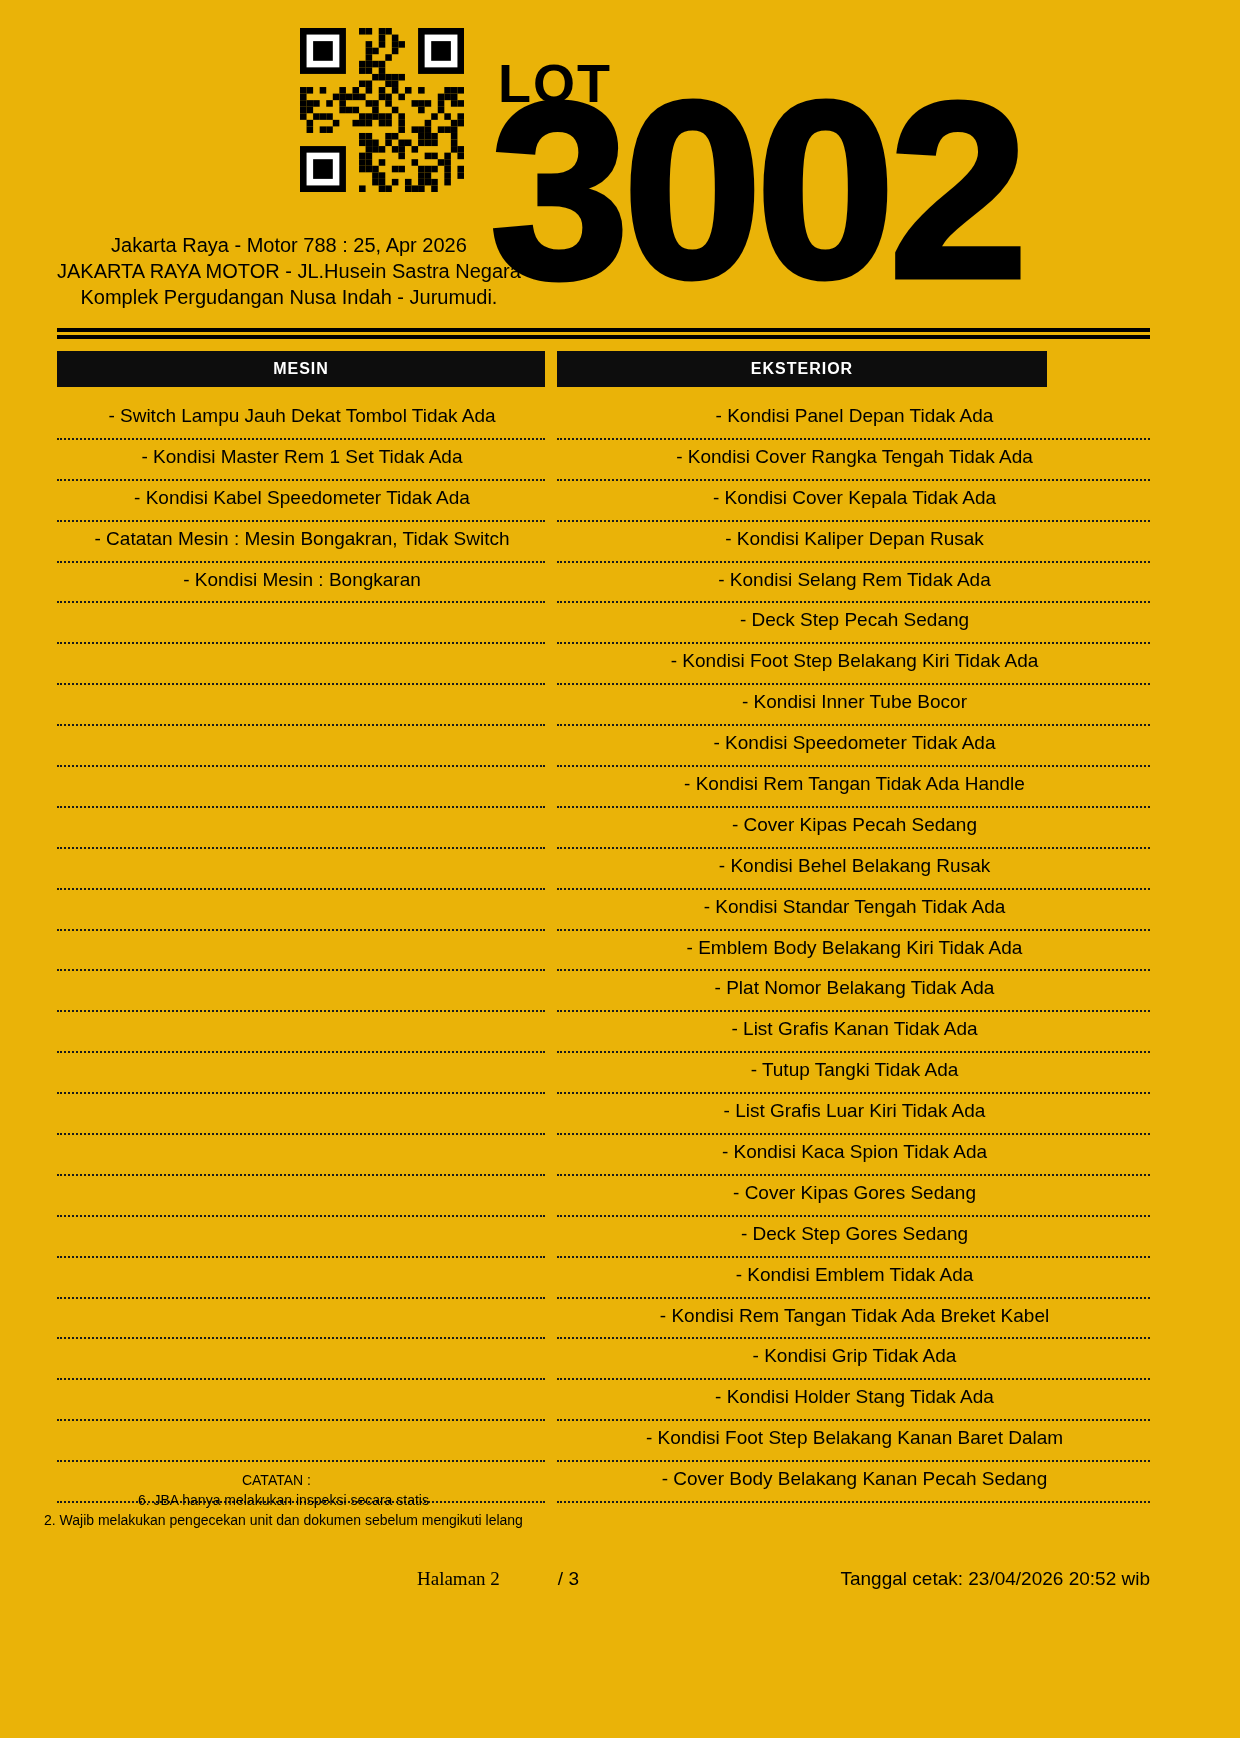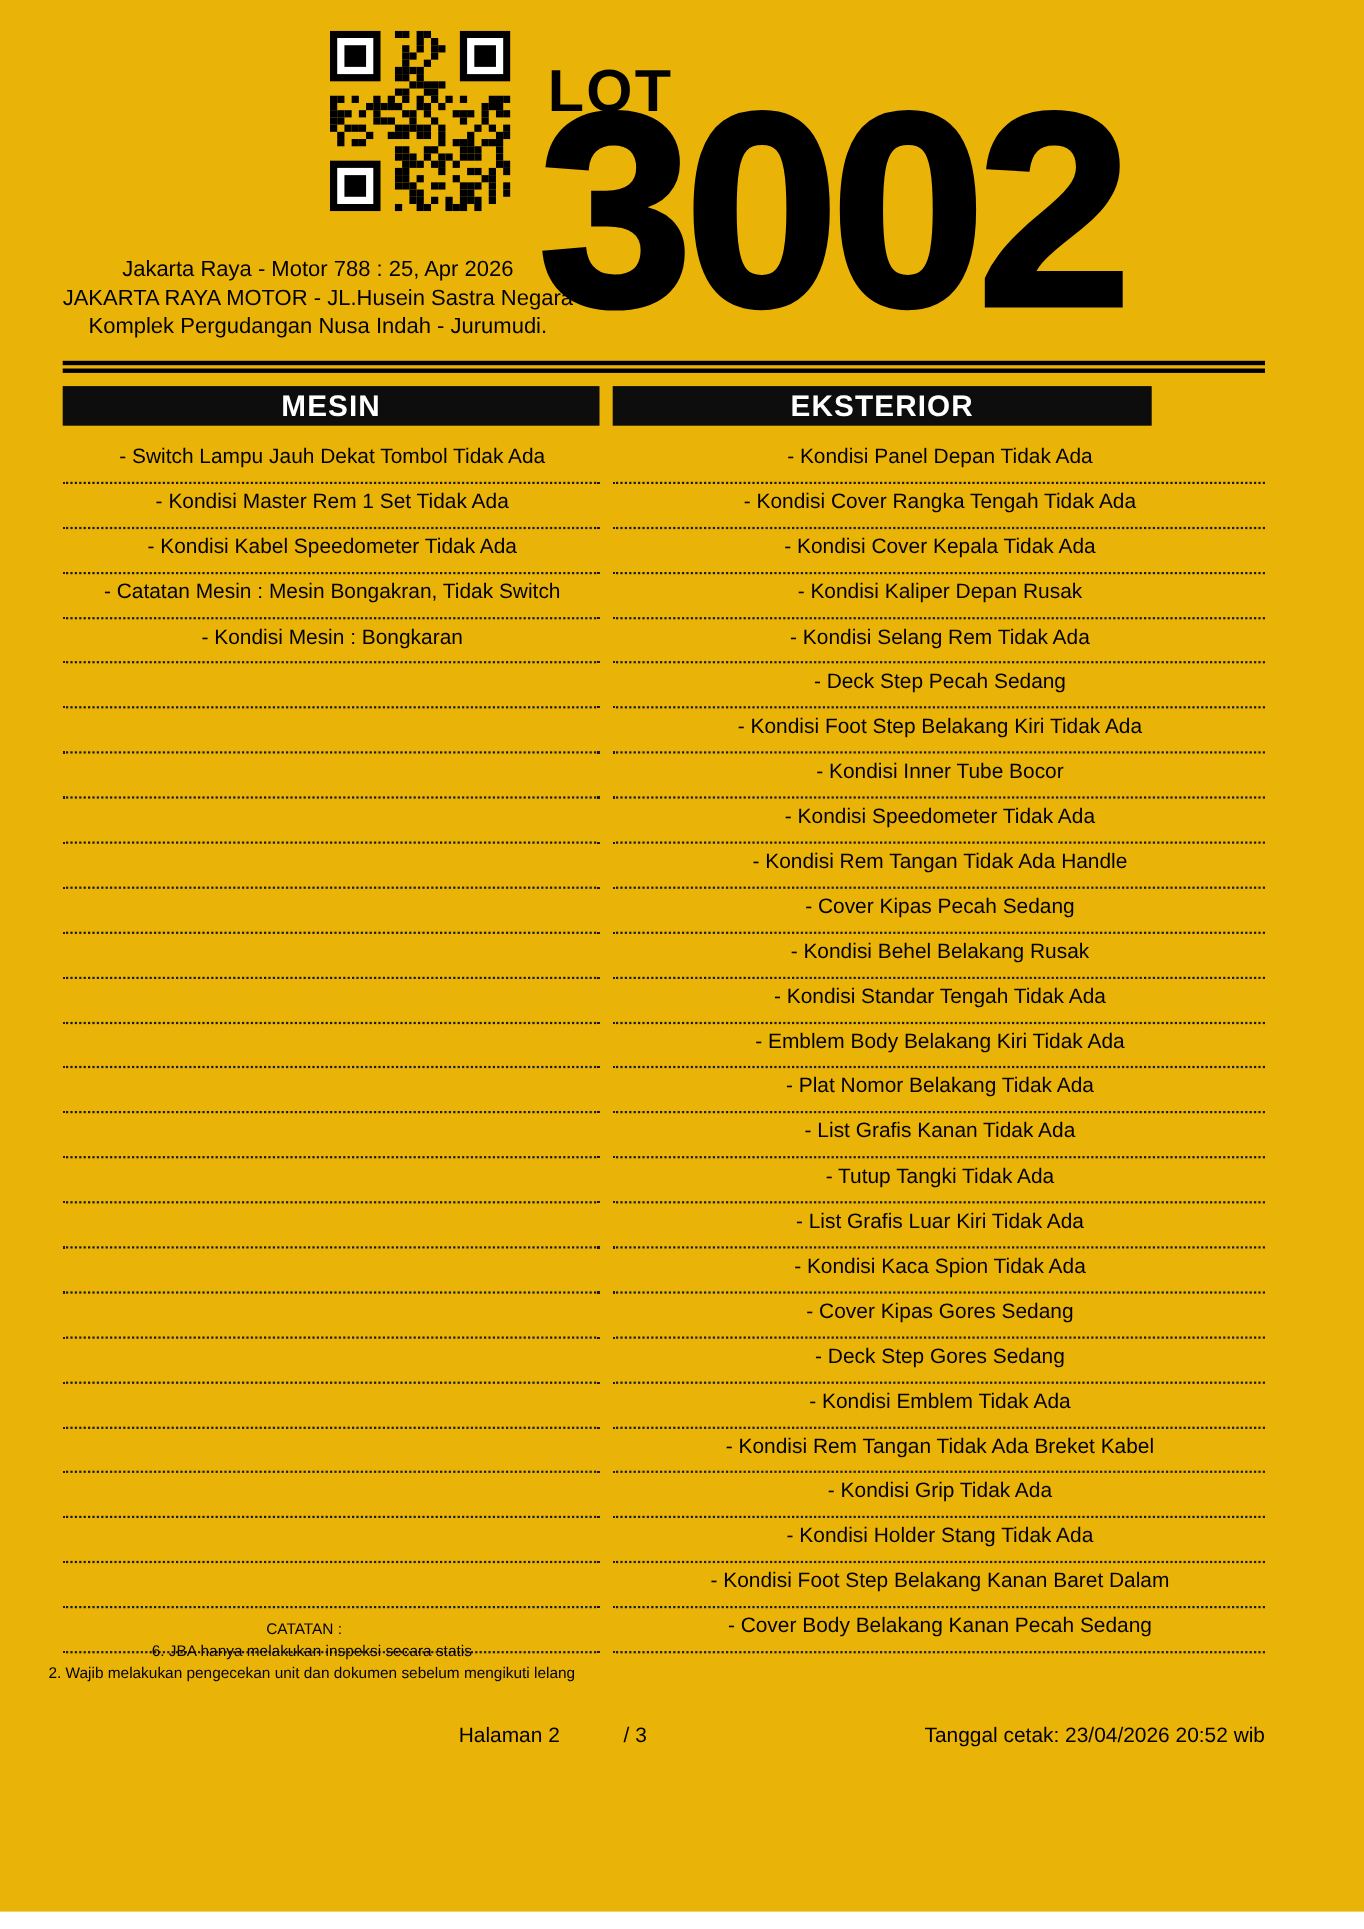--- a/index.html
+++ b/index.html
@@ -32,38 +32,38 @@
   }
   .columns {
     position: absolute; left: 57px; top: 351px; width: 1093px;
     display: flex; gap: 12px; align-items: flex-start;
   }
   .col-left { width: 488px; flex: none; }
   .col-right { flex: 1; min-width: 0; }
   .col-header {
     height: 36px; background: #0d0d0d; color: #fff;
     display: flex; align-items: center; justify-content: center;
-    font-size: 27px; font-weight: bold; letter-spacing: 1px;
+    font-size: 16px; font-weight: bold; letter-spacing: 1px;
   }
   .col-right .col-header { width: 490px; }
   .rows { margin-top: 12px; }
   .row {
     height: 40.9px; box-sizing: border-box;
     border-bottom: 2px dotted #1a1a1a;
     padding: 6px 0 0 2px;
     font-size: 19px; line-height: 22px;
     white-space: nowrap; overflow: hidden;
   }
   .notes { position: absolute; left: 30px; top: 1470px; font-size: 14px; line-height: 20px; }
   .note-line { padding-left: 14px; }
   .footer {
     position: absolute; left: 57px; top: 1548px; width: 1093px;
     display: flex; align-items: baseline; font-size: 19px;
   }
-  .footer .pg { margin-left: 360px; }
+  .footer .pg { margin-left: 360px; font-family: Liberation Serif, serif; }
   .footer .pg-total { margin-left: 58px; }
   .footer .printed { margin-left: auto; margin-top: 20px; }
 </style>
 </head>
 <body>
 
 <div class="sheet">
 
   <div class="qr">
     <svg id="qr-svg" width="164" height="164" viewBox="0 0 164 164" fill="#000" xmlns="http://www.w3.org/2000/svg">

